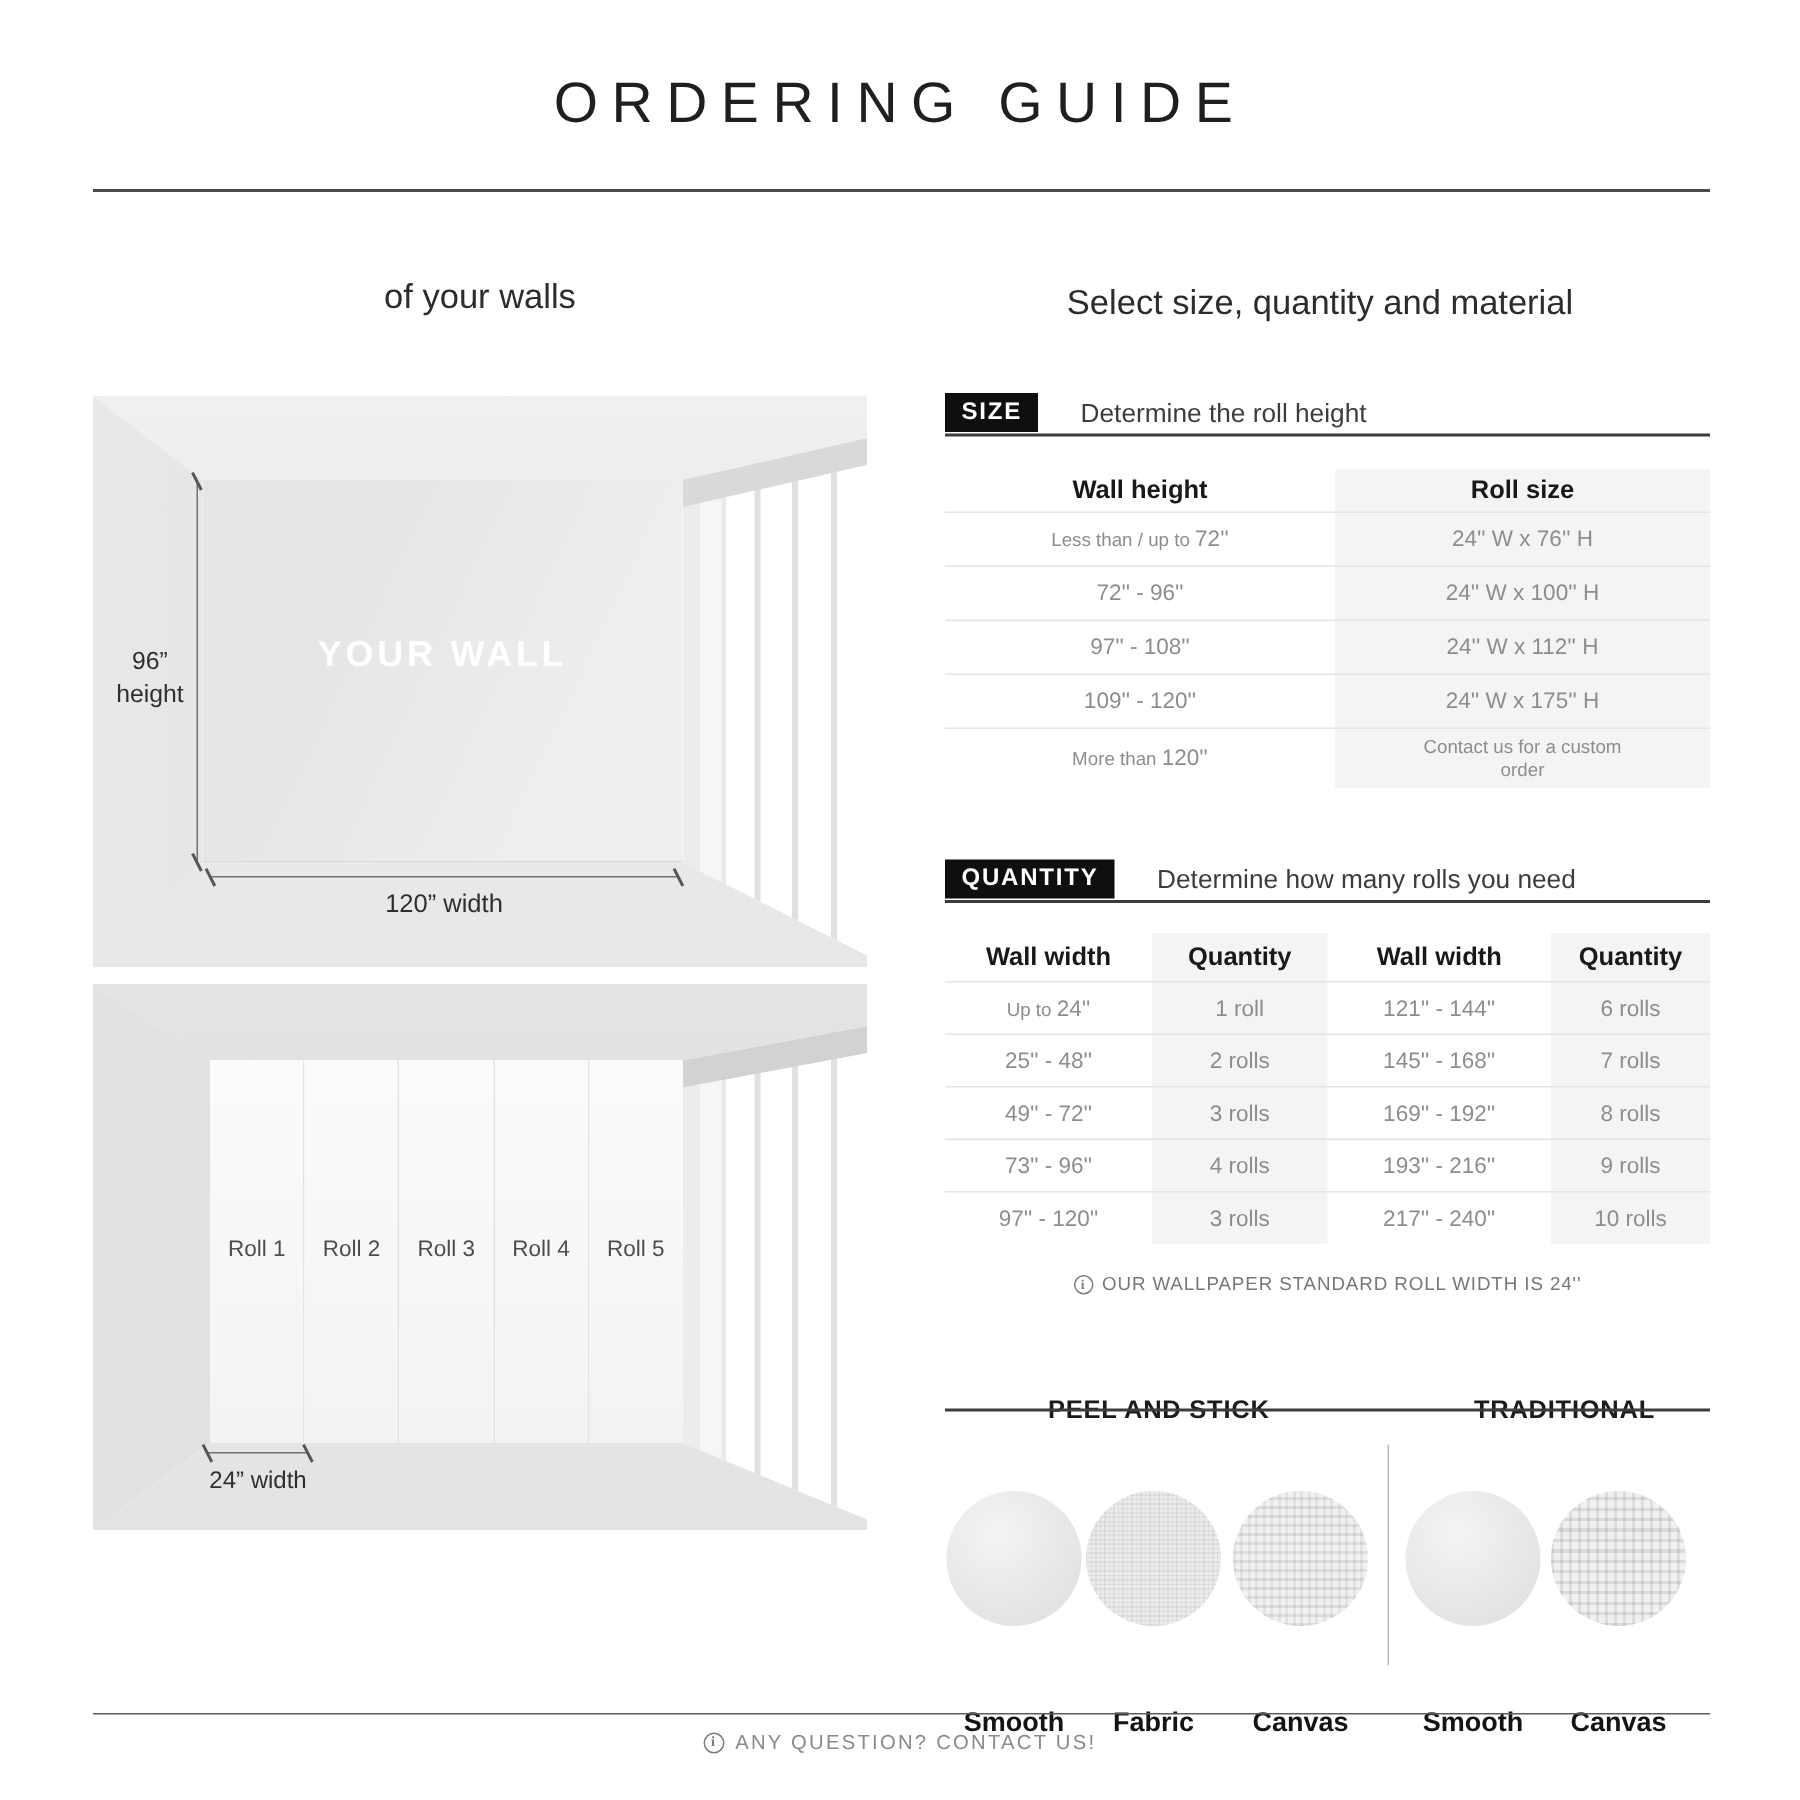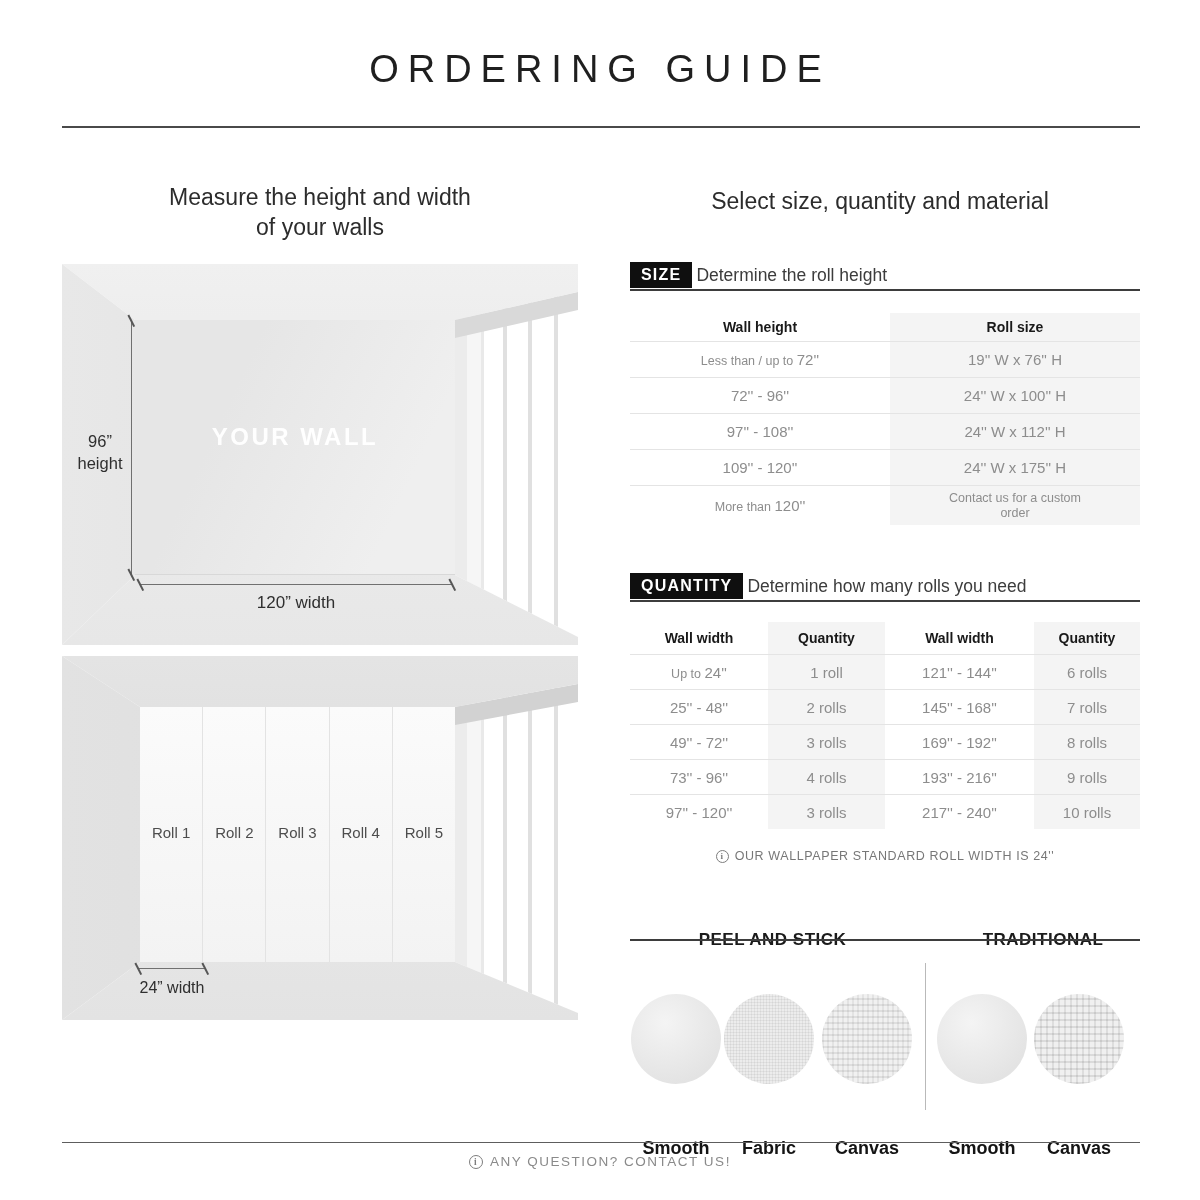--- a/index.html
+++ b/index.html
@@ -63,32 +63,32 @@
 
   .dim-line { position:absolute; background:#707070; }
   .tick { position:absolute; width:13px; height:1.5px; background:#565656; transform:rotate(63deg); }
   .dim-label { position:absolute; text-align:center; color:#2f2f2f; }
 
   
   .example { position:absolute; top:1046px; left:62px; width:470px; border-left:2px solid #4f4f4f;
              padding-left:16px; font-size:15px; line-height:21px; color:#2e2e2e; }
 
   
-  .badge-row { position:absolute; left:630px; width:510px; display:flex; align-items:center; gap:4px; z-index:2; }
+  .badge-row { position:absolute; left:630px; width:510px; display:flex; align-items:center; gap:28px; z-index:2; }
   .badge { background:#0f0f0f; color:#fff; font-size:16px; font-weight:bold; letter-spacing:1.2px;
            padding:4px 11px; display:inline-block; }
   .subtitle { font-size:17.5px; color:#3c3c3c; }
   .sec-rule { position:absolute; left:630px; width:510px; height:1.5px; background:#3d3d3d; z-index:1; }
 
   .tbl { position:absolute; left:630px; width:510px; }
   .colbg { position:absolute; top:0; bottom:0; background:#f4f4f4; }
   .tr { position:relative; display:flex; align-items:center; border-top:1px solid #e4e4e4; }
   .tr.th { border-top:none; }
   .td { text-align:center; color:#8d8d8d; font-size:15px; }
-  .th .td { font-weight:bold; color:#191919; font-size:14px; }
+  .th .td { font-weight:bold; color:#191919; font-size:17px; }
   .td .pre { font-size:12.5px; }
   .td.small { font-size:12.5px; line-height:15px; }
 
   .size-tbl { top:313px; }
   .size-tbl .c1 { width:260px; }
   .size-tbl .c2 { width:250px; }
   .size-tbl .colbg { left:260px; width:250px; }
   .size-tbl .tr { height:36px; }
   .size-tbl .tr.th { height:28px; }
   .size-tbl .tr.tall { height:40px; }
@@ -135,21 +135,20 @@
 </style>
 </head>
 <body>
 
 <div class="page">
 
   <div class="title">ORDERING GUIDE</div>
   <div class="rule top-rule"></div>
 
   <div class="col-heading left-heading">
-    <div>Measure the height and width</div>
     <div>of your walls</div>
   </div>
 
   <div class="room room1">
     <div class="r1-ceiling"></div>
     <div class="r1-lwall"></div>
     <div class="r1-rwall">
       <div class="frame-edge"></div>
       <div class="mullion" style="left:441px"></div>
       <div class="mullion" style="left:466px"></div>
@@ -216,21 +215,21 @@
     <span class="subtitle">Determine the roll height</span>
   </div>
   <div class="tbl size-tbl">
     <div class="colbg"></div>
     <div class="tr th">
       <div class="td c1">Wall height</div>
       <div class="td c2">Roll size</div>
     </div>
     <div class="tr">
       <div class="td c1"><span class="pre">Less than / up to </span><span>72''</span></div>
-      <div class="td c2">19'' W x 76'' H</div>
+      <div class="td c2">24'' W x 76'' H</div>
     </div>
     <div class="tr">
       <div class="td c1"><span class="pre"></span><span>72'' - 96''</span></div>
       <div class="td c2">24'' W x 100'' H</div>
     </div>
     <div class="tr">
       <div class="td c1"><span class="pre"></span><span>97'' - 108''</span></div>
       <div class="td c2">24'' W x 112'' H</div>
     </div>
     <div class="tr">

